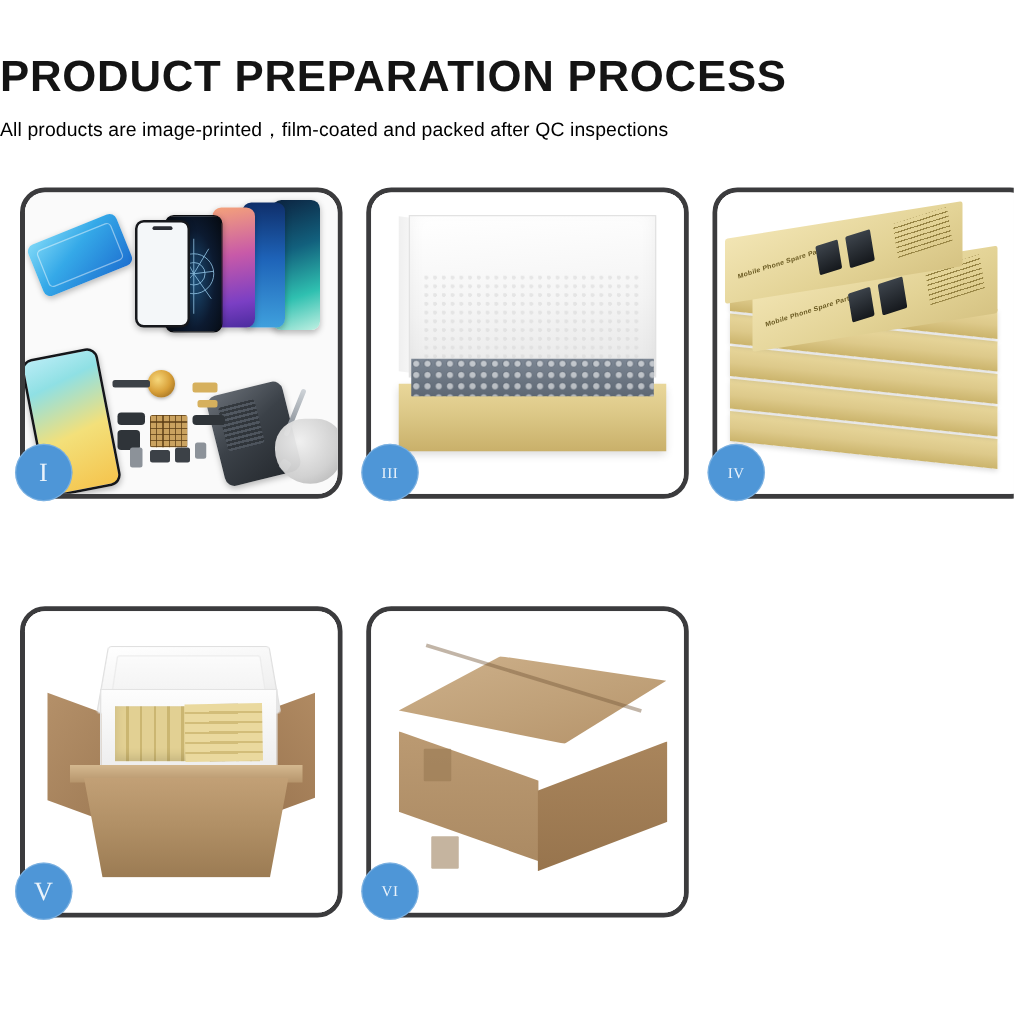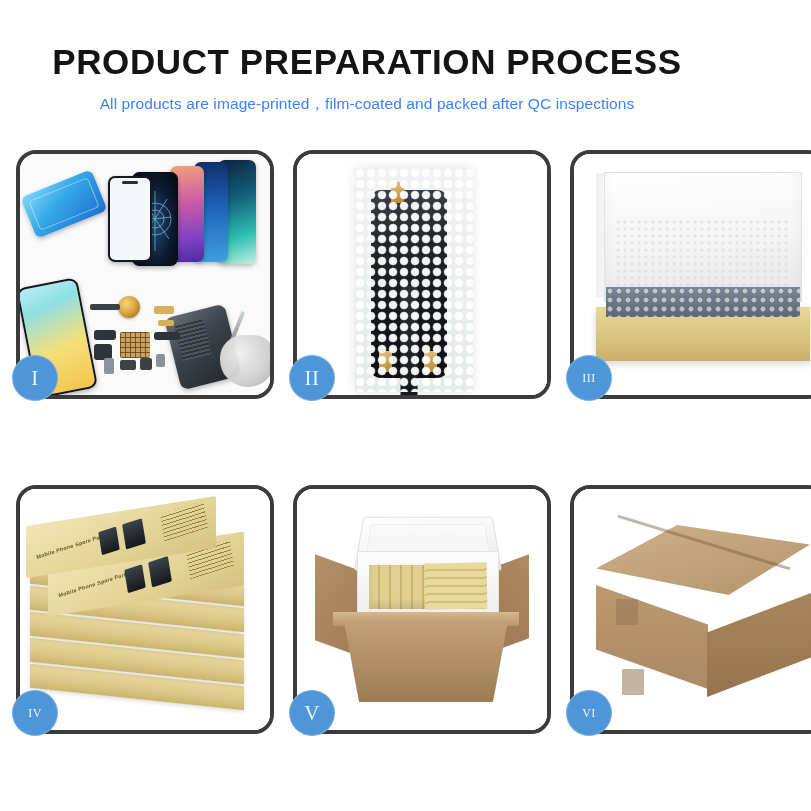--- a/index.html
+++ b/index.html
@@ -19,37 +19,37 @@
     height: 811px;
     background: #ffffff;
   }
 
   
   .header {
     position: absolute;
     left: 0;
     top: 44px;
     width: 734px;
-    text-align: center;
+    text-align: left;
   }
   .title {
     font-family: "Liberation Sans", sans-serif;
     font-size: 35px;
     font-weight: 700;
     letter-spacing: 0.6px;
     color: #141414;
     line-height: 1.05;
     margin: 0;
     white-space: nowrap;
   }
   .subtitle {
     font-family: "Liberation Sans", sans-serif;
     font-size: 15.5px;
     font-weight: 400;
-    color: #3b82f6;
+    color: #000000;
     margin: 13px 0 0 0;
     letter-spacing: 0.1px;
     white-space: nowrap;
   }
 
   
   .grid {
     position: absolute;
     left: 16px;
     top: 150px;
@@ -436,38 +436,20 @@
           <div class="prt grey" style="left:204px; top:214px; width:8px; height:8px; transform:rotate(35deg);"></div>
           <div class="tweezer"></div>
           <div class="hand"></div>
         </div>
       </div>
       <div class="badge">
         <span>I</span>
       </div>
     </div>
 
-    <div class="panel">
-      <div class="panel-inner">
-        <div class="bubble-scene">
-          <div class="bubble-pack">
-            <div class="lcd-in">
-              <div class="lcd-tail"></div>
-              <div class="lcd-gold" style="left:20px; top:-8px;"></div>
-              <div class="lcd-gold" style="left:8px; bottom:6px;"></div>
-              <div class="lcd-gold" style="right:10px; bottom:6px;"></div>
-            </div>
-            <div class="bubble-overlay"></div>
-          </div>
-        </div>
-      </div>
-      <div class="badge">
-        <span>II</span>
-      </div>
-    </div>
 
     <div class="panel">
       <div class="panel-inner">
         <div class="boxiii">
           <div class="lid-flap-l"></div>
           <div class="lid-flap-r"></div>
           <div class="foam-lid"></div>
           <div class="box-tray">
             <div class="tray-inner"></div>
           </div>

